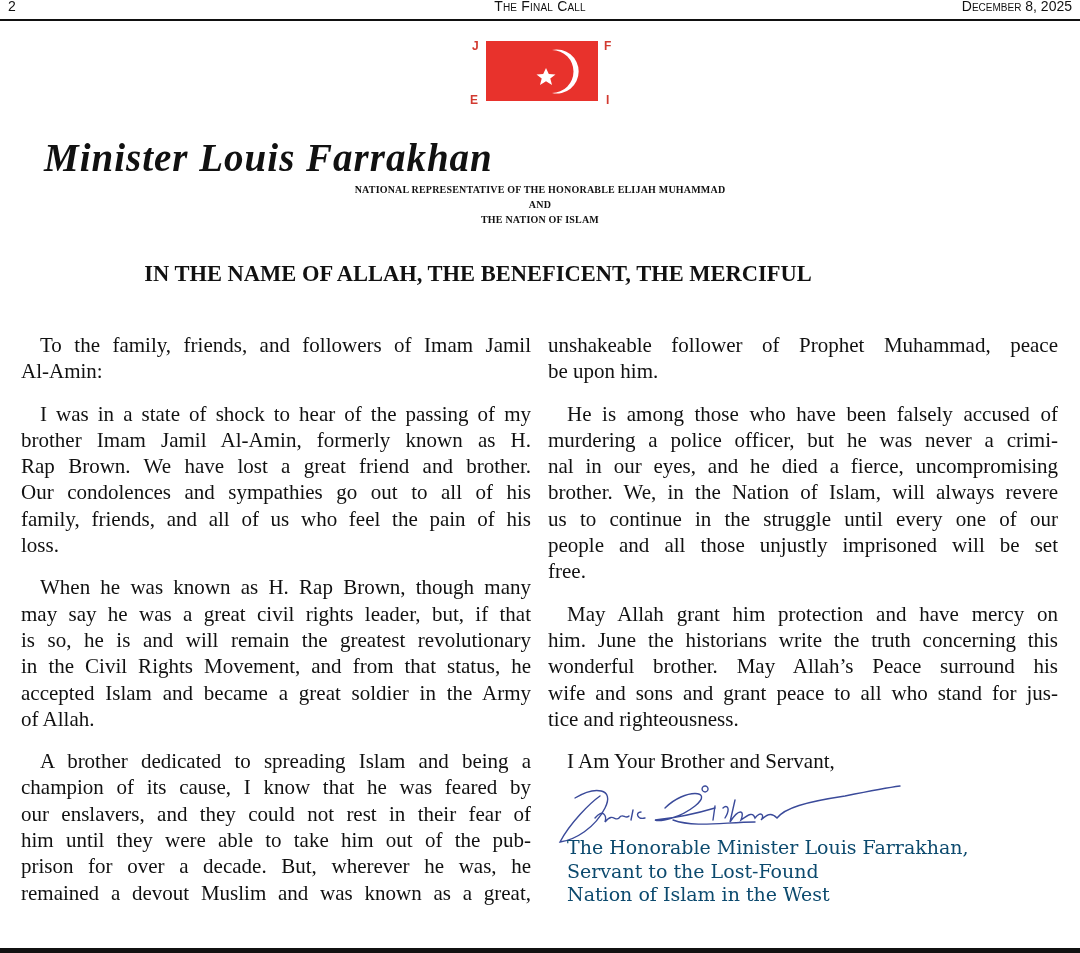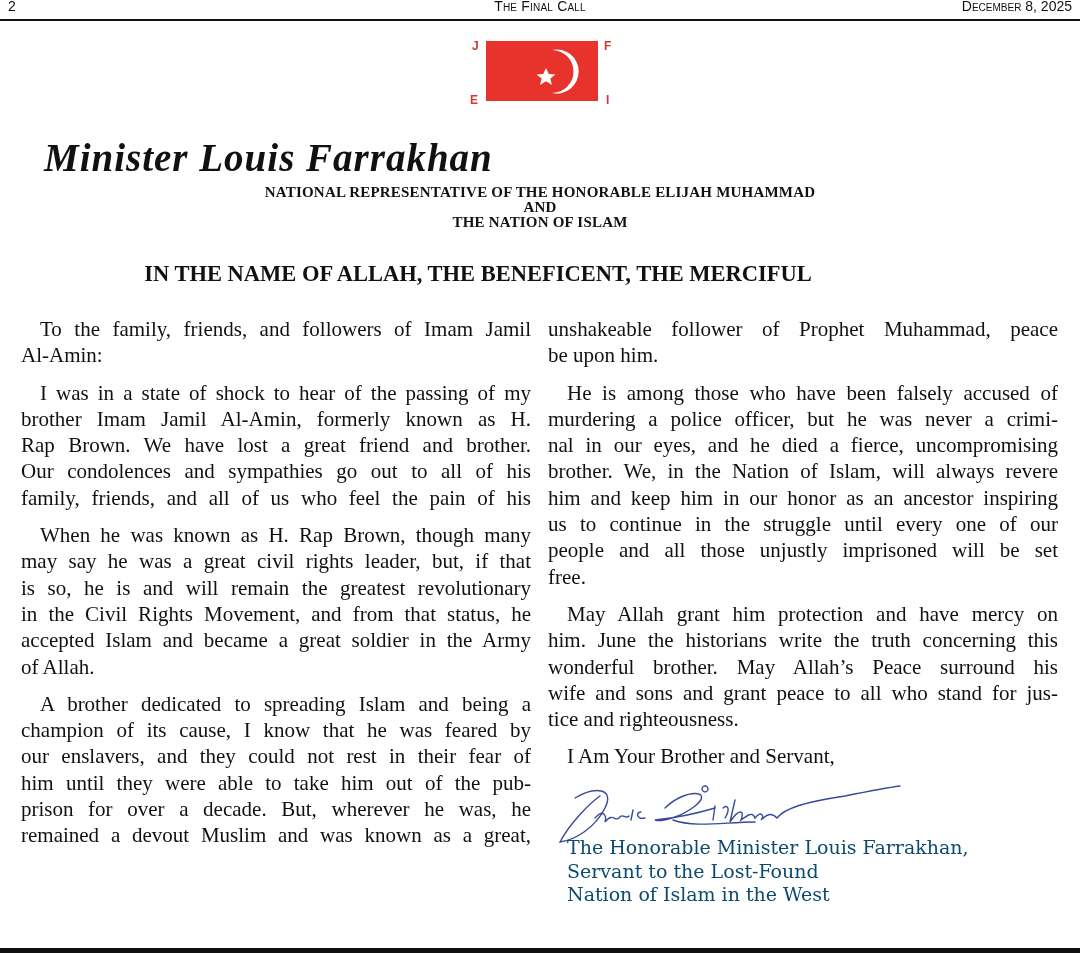--- a/index.html
+++ b/index.html
@@ -4,24 +4,24 @@
 <style>
   html,body{margin:0;padding:0;background:#fff;}
   body{width:1080px;height:953px;position:relative;overflow:hidden;font-family:"Liberation Serif",serif;color:#111;}
   .hdr{position:absolute;left:0;top:0;width:1080px;height:19px;font-family:"Liberation Sans",sans-serif;font-size:14px;color:#111;}
   .hdr .pg{position:absolute;left:8px;top:-2px;}
   .hdr .pub{position:absolute;left:0;width:1080px;text-align:center;top:-2px;font-variant:small-caps;letter-spacing:.2px;}
   .hdr .date{position:absolute;right:8px;top:-2px;font-variant:small-caps;}
   .hrule{position:absolute;left:0;top:19px;width:1080px;height:2px;background:#111;}
   .logo{position:absolute;left:466px;top:36px;width:150px;height:72px;}
   .title{position:absolute;left:0;top:135px;width:1052px;text-align:left;font-family:"Liberation Serif",serif;font-style:italic;font-weight:bold;font-size:39px;letter-spacing:1px;color:#111;padding-left:44px;}
-  .sub{position:absolute;left:0;width:1080px;text-align:center;font-size:15px;font-weight:bold;font-family:"Liberation Serif",serif;letter-spacing:.2px;}
+  .sub{position:absolute;left:0;width:1080px;text-align:center;font-size:10px;font-weight:bold;font-family:"Liberation Serif",serif;letter-spacing:.2px;}
   .headline{position:absolute;left:0;top:261px;width:956px;text-align:center;font-size:22.5px;font-weight:bold;}
   .col{position:absolute;top:316px;font-size:21px;line-height:26.3px;}
-  .col p{margin:0 0 11px 0;}
+  .col p{margin:16px 0 11px 0;}
   .col .ln{display:block;text-align:justify;text-align-last:justify;white-space:nowrap;height:26.3px;}
   .col .ln.last{text-align-last:left;}
   .col .ind{padding-left:19px;}
   .c1{left:21px;width:510px;}
   .c2{left:548px;width:510px;}
   .sig{position:absolute;left:555px;top:778px;width:350px;height:70px;}
   .closing{position:absolute;left:567px;top:836px;font-family:"DejaVu Serif",serif;font-size:19px;line-height:23.5px;color:#0c4a6e;}
   .frule{position:absolute;left:0;top:948px;width:1080px;height:5px;background:#111;}
 </style>
 </head>
@@ -55,20 +55,21 @@
   <p>
       <span class="ln ind">To the family, friends, and followers of Imam Jamil</span>
       <span class="ln last">Al-Amin:</span>
     </p>
   <p>
       <span class="ln ind">I was in a state of shock to hear of the passing of my</span>
       <span class="ln">brother Imam Jamil Al-Amin, formerly known as H.</span>
       <span class="ln">Rap Brown. We have lost a great friend and brother.</span>
       <span class="ln">Our condolences and sympathies go out to all of his</span>
       <span class="ln">family, friends, and all of us who feel the pain of his</span>
+      <span class="ln last">loss.</span>
     </p>
   <p>
       <span class="ln ind">When he was known as H. Rap Brown, though many</span>
       <span class="ln">may say he was a great civil rights leader, but, if that</span>
       <span class="ln">is so, he is and will remain the greatest revolutionary</span>
       <span class="ln">in the Civil Rights Movement, and from that status, he</span>
       <span class="ln">accepted Islam and became a great soldier in the Army</span>
       <span class="ln last">of Allah.</span>
     </p>
   <p>
@@ -84,21 +85,20 @@
 <div class="col c2">
   <p>
       <span class="ln">unshakeable follower of Prophet Muhammad, peace</span>
       <span class="ln last">be upon him.</span>
     </p>
   <p>
       <span class="ln ind">He is among those who have been falsely accused of</span>
       <span class="ln">murdering a police officer, but he was never a crimi-</span>
       <span class="ln">nal in our eyes, and he died a fierce, uncompromising</span>
       <span class="ln">brother. We, in the Nation of Islam, will always revere</span>
-      <span class="ln">him and keep him in our honor as an ancestor inspiring</span>
       <span class="ln">us to continue in the struggle until every one of our</span>
       <span class="ln">people and all those unjustly imprisoned will be set</span>
       <span class="ln last">free.</span>
     </p>
   <p>
       <span class="ln ind">May Allah grant him protection and have mercy on</span>
       <span class="ln">him. June the historians write the truth concerning this</span>
       <span class="ln">wonderful brother. May Allah’s Peace surround his</span>
       <span class="ln">wife and sons and grant peace to all who stand for jus-</span>
       <span class="ln last">tice and righteousness.</span>

